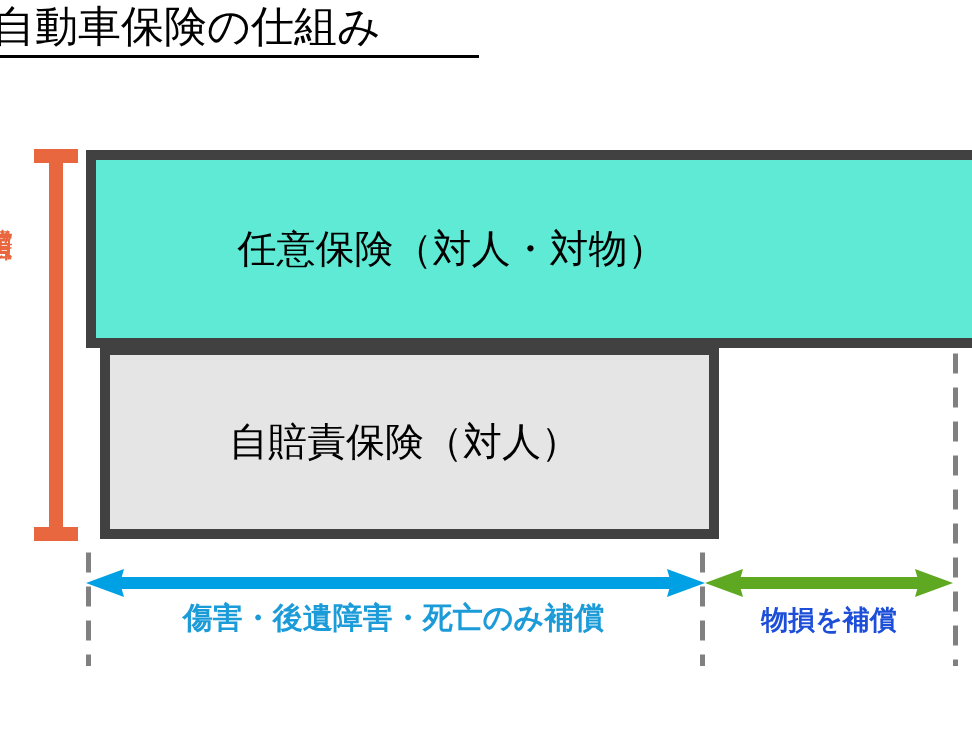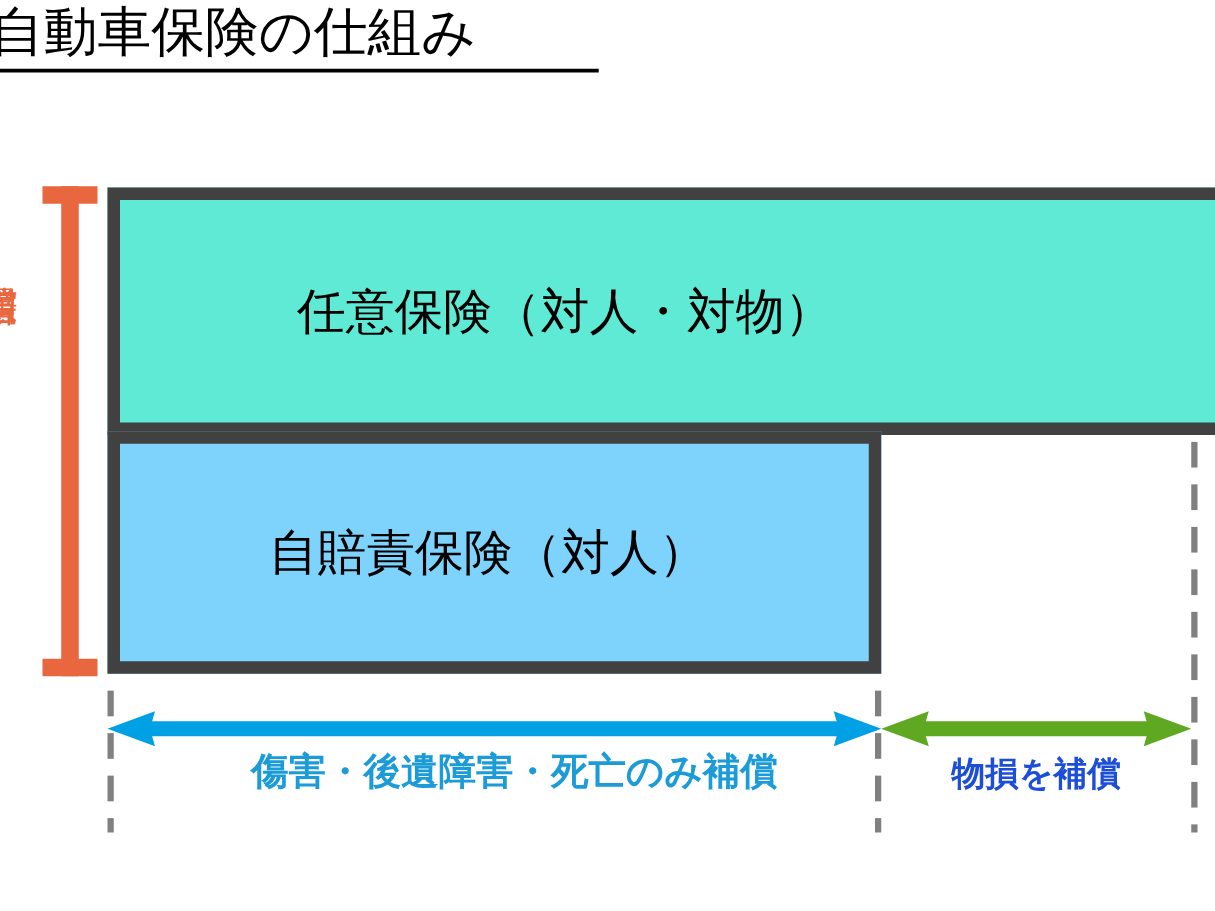--- a/index.html
+++ b/index.html
@@ -103,25 +103,25 @@
     justify-content: center;
   }
   #box-voluntary {
     left: 86px;
     top: 150px;
     width: 940px;
     height: 198px;
     background: #5eead4;
   }
   #box-compulsory {
-    left: 86px;
+    left: 100px;
     top: 345px;
     width: 619px;
     height: 194px;
-    background: #7dd3fc;
+    background: #e5e5e5;
   }
   .box-label {
     font-size: 39px;
     color: #000000;
     white-space: nowrap;
     letter-spacing: 0px;
   }
   #box-voluntary .box-label {
     transform: translateX(-104px);
   }
@@ -154,21 +154,21 @@
   
   .arrow-caption {
     position: absolute;
     text-align: center;
     font-size: 30px;
     line-height: 36px;
     white-space: nowrap;
     font-weight: bold;
   }
   #caption-blue {
-    left: 102px;
+    left: 84px;
     top: 600px;
     width: 619px;
     color: #1B9BD8;
   }
   #caption-green {
     left: 705px;
     top: 602px;
     width: 248px;
     color: #1d4ed8;
     font-size: 27px;

